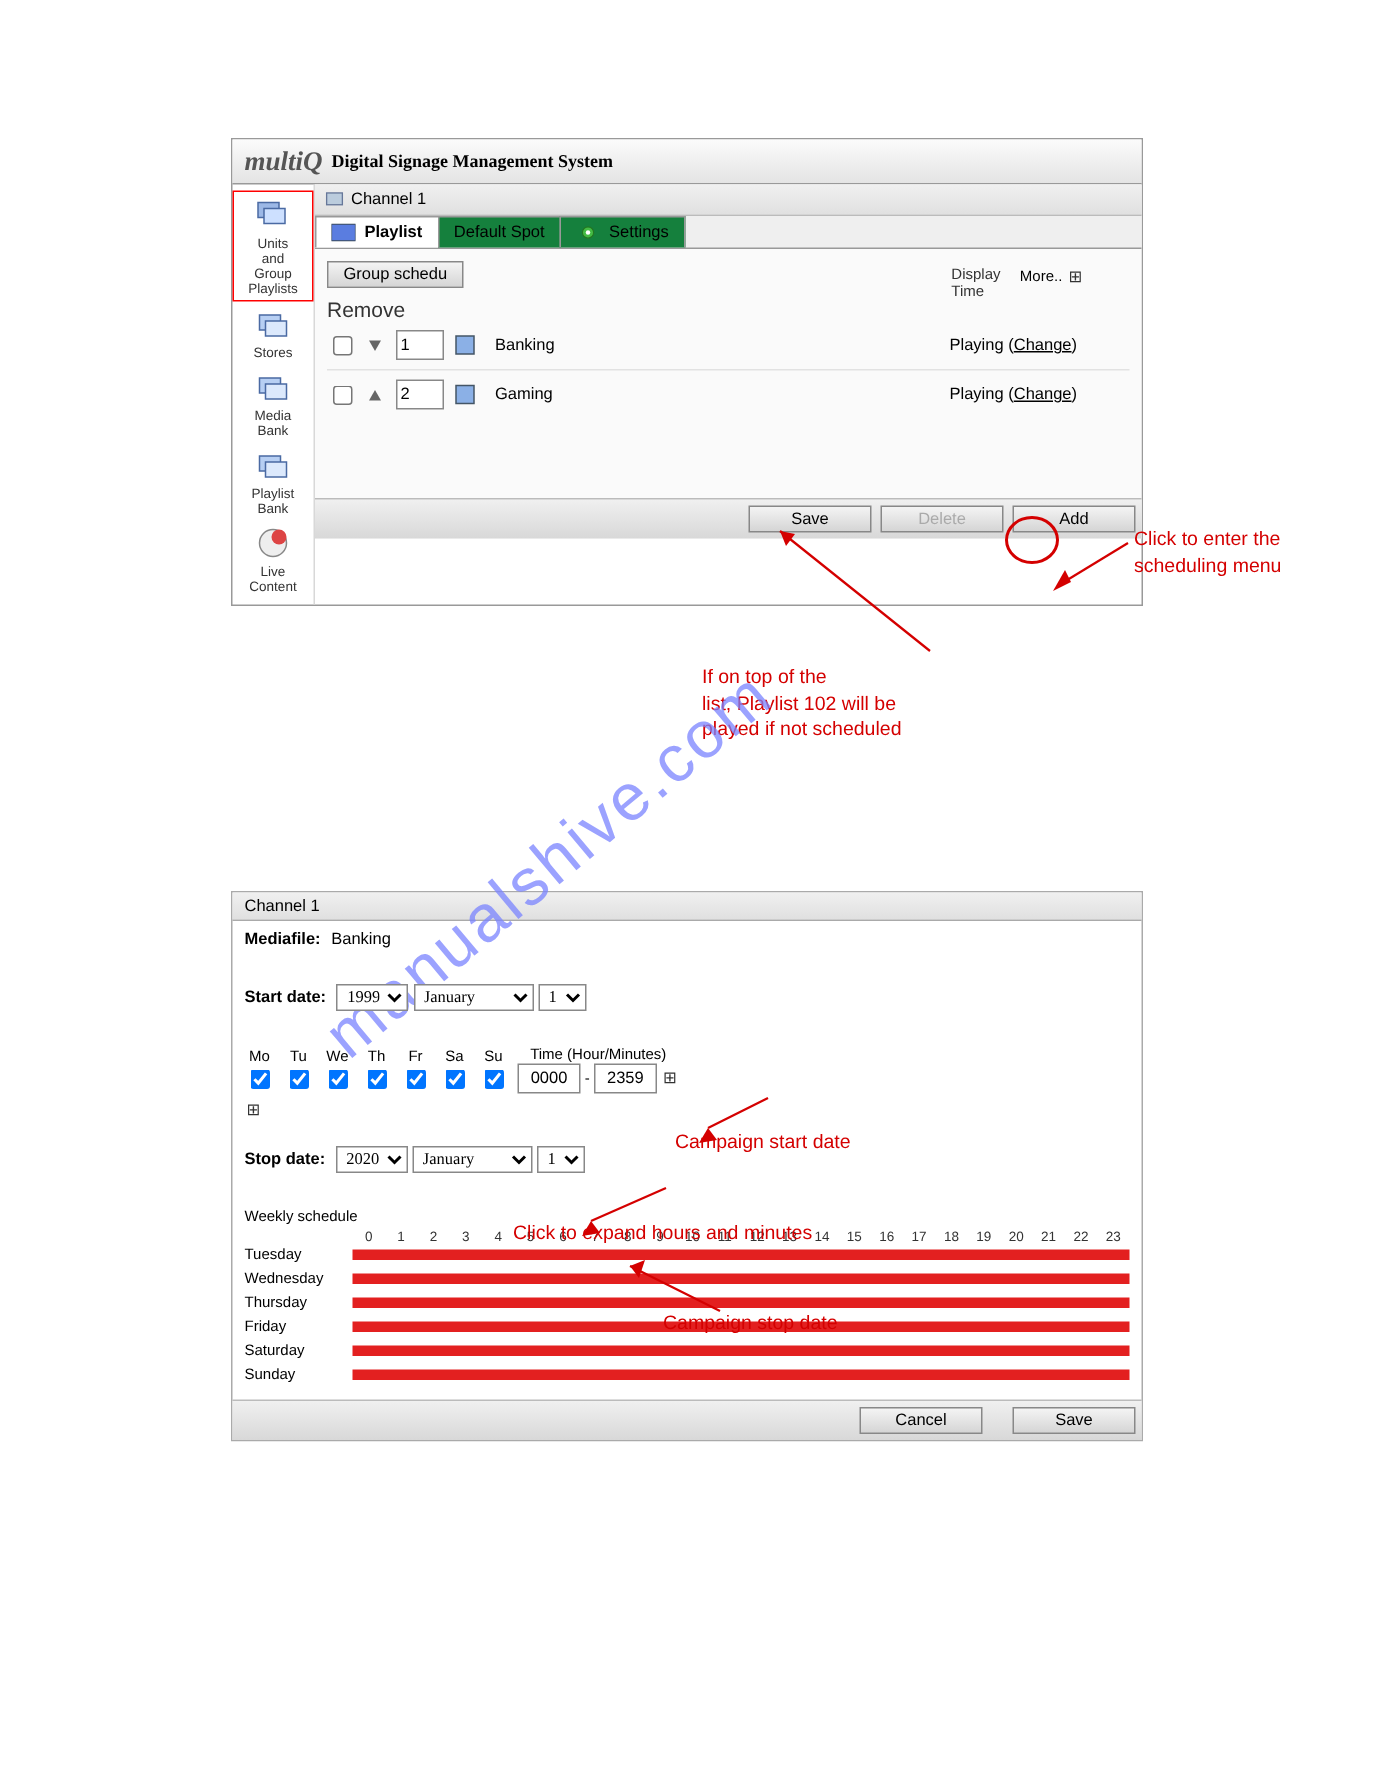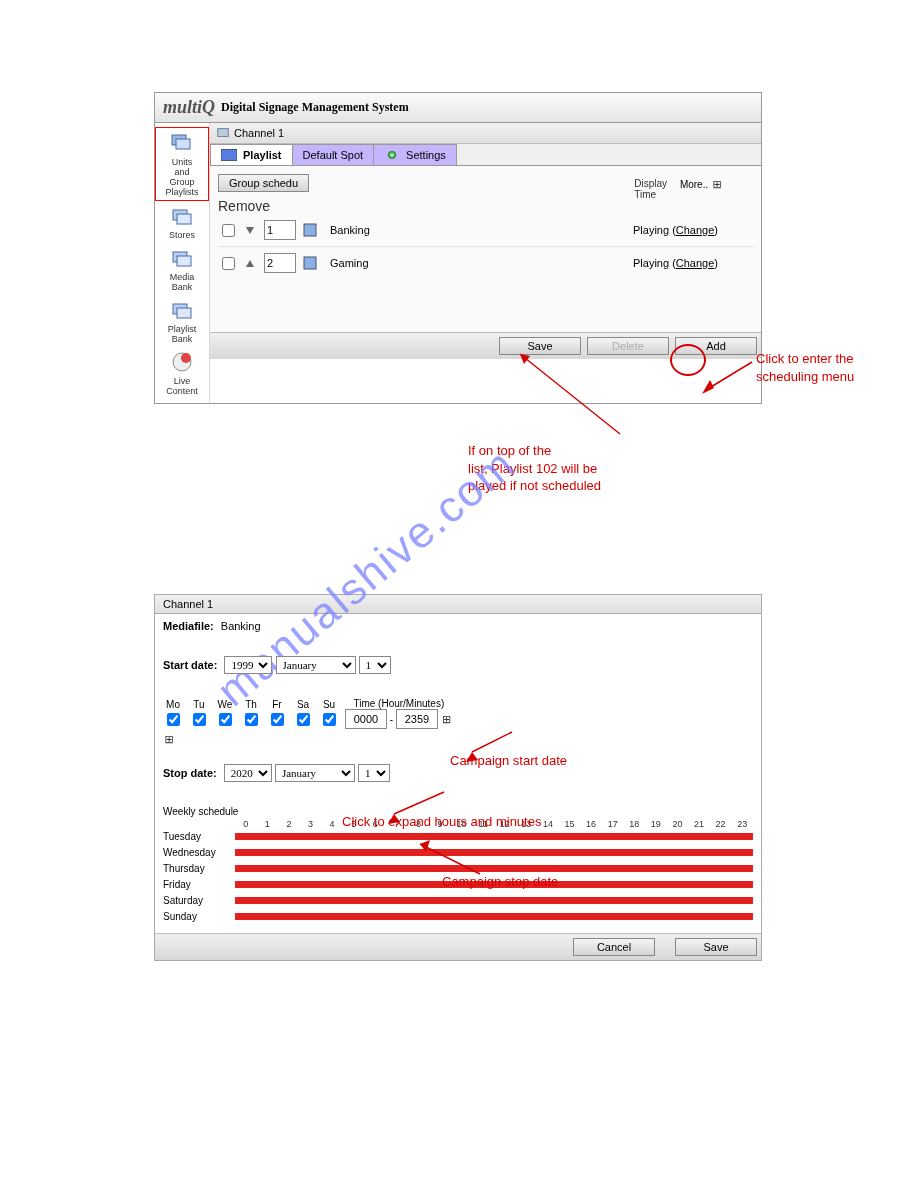--- a/index.html
+++ b/index.html
@@ -29,21 +29,21 @@
   .crumb{
     background:linear-gradient(#f0f0f0,#e0e0e0);
     border-bottom:1px solid #bbb;padding:3px 6px;font-size:11px;
     display:flex;align-items:center;gap:4px;
   }
   .crumb svg{width:14px;height:14px}
   .tabs{display:flex;border-bottom:1px solid #999;background:#efefef}
   .tab{
     border:1px solid #999;border-bottom:none;margin-right:-1px;
     padding:4px 10px;display:flex;align-items:center;gap:6px;
-    background:#c4b5fd;cursor:pointer;font-size:11px;
+    background:#15803d;cursor:pointer;font-size:11px;
   }
   .tab.active{background:#fff;font-weight:bold}
   .tab svg{width:16px;height:12px}
   .content{padding:8px;position:relative;min-height:150px}
   .btn-gray{
     border:1px solid #888;background:linear-gradient(#f4f4f4,#d5d5d5);
     padding:2px 10px;font-size:11px;display:inline-block;cursor:pointer;min-width:60px;text-align:center;
   }
   .btn-gray.disabled{color:#aaa;cursor:default}
   .row-head{font-size:14px;color:#333;margin:6px 0 2px}

